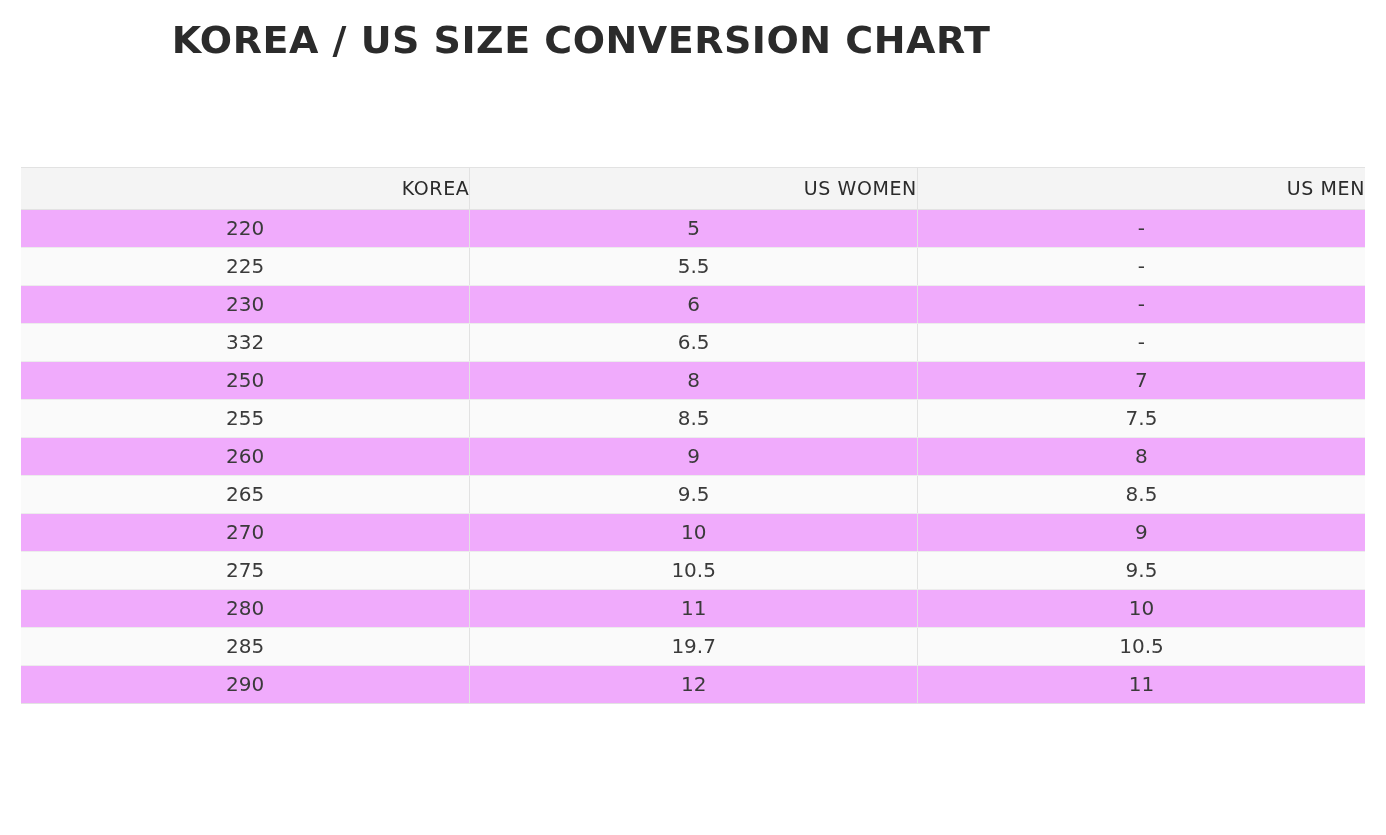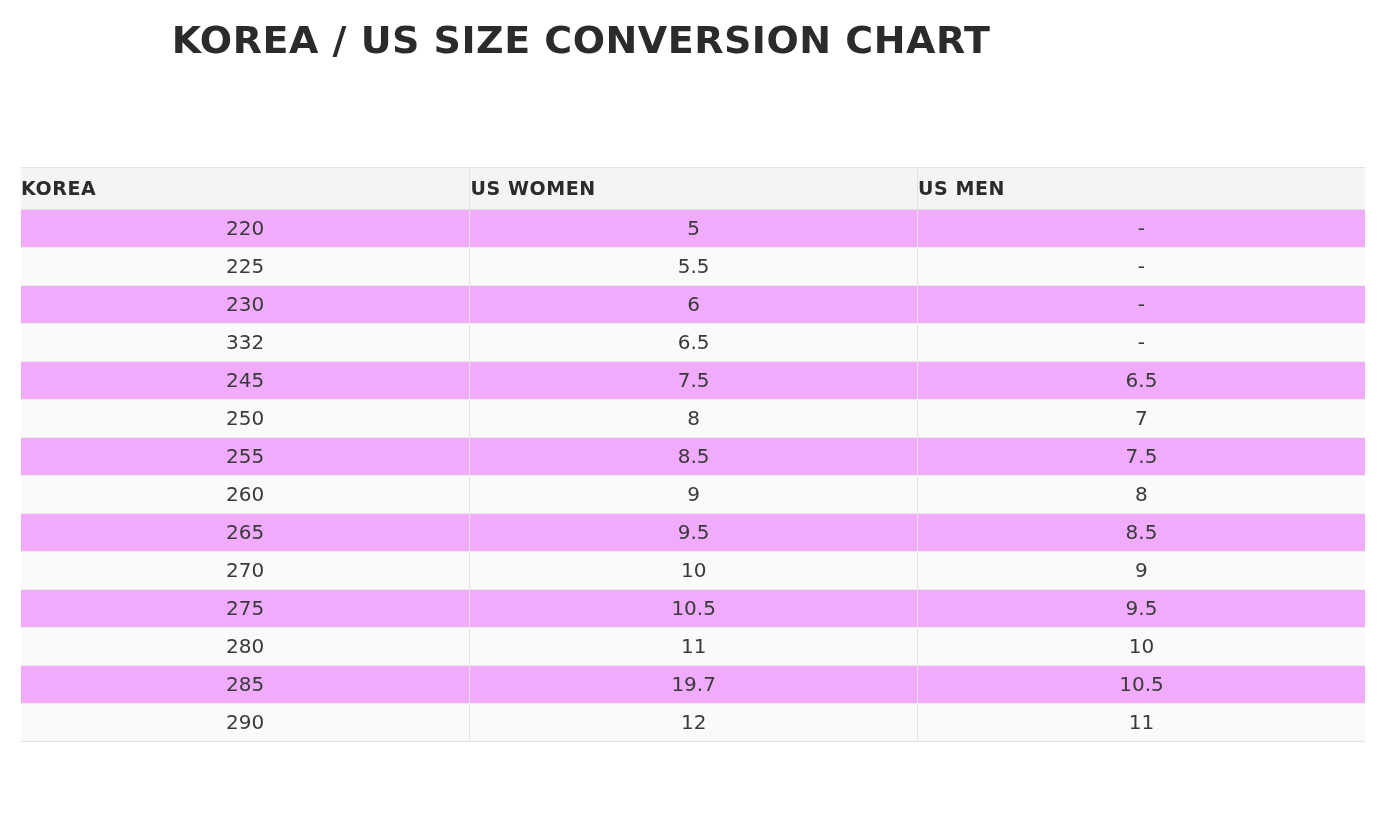--- a/index.html
+++ b/index.html
@@ -41,24 +41,24 @@
     width: 100%;
     table-layout: fixed;
   }
   table.size-table col.c1 { width: 33.4%; }
   table.size-table col.c2 { width: 33.3%; }
   table.size-table col.c3 { width: 33.3%; }
 
   table.size-table thead th {
     background: #f4f4f4;
     font-size: 19px;
-    font-weight: bold;
+    font-weight: normal;
     color: #2b2b2b;
     letter-spacing: 0.6px;
-    text-align: left;
+    text-align: right;
     padding: 9px 0 10px 0;
     border-top: 1px solid #e2e2e2;
     border-bottom: 1px solid #e2e2e2;
     border-right: 1px solid #e2e2e2;
   }
   table.size-table thead th:last-child {
     border-right: none;
   }
   table.size-table tbody td {
     font-size: 20px;
@@ -115,25 +115,20 @@
           <td>230</td>
           <td>6</td>
           <td>-</td>
         </tr>
         <tr>
           <td>332</td>
           <td>6.5</td>
           <td>-</td>
         </tr>
         <tr>
-          <td>245</td>
-          <td>7.5</td>
-          <td>6.5</td>
-        </tr>
-        <tr>
           <td>250</td>
           <td>8</td>
           <td>7</td>
         </tr>
         <tr>
           <td>255</td>
           <td>8.5</td>
           <td>7.5</td>
         </tr>
         <tr>

